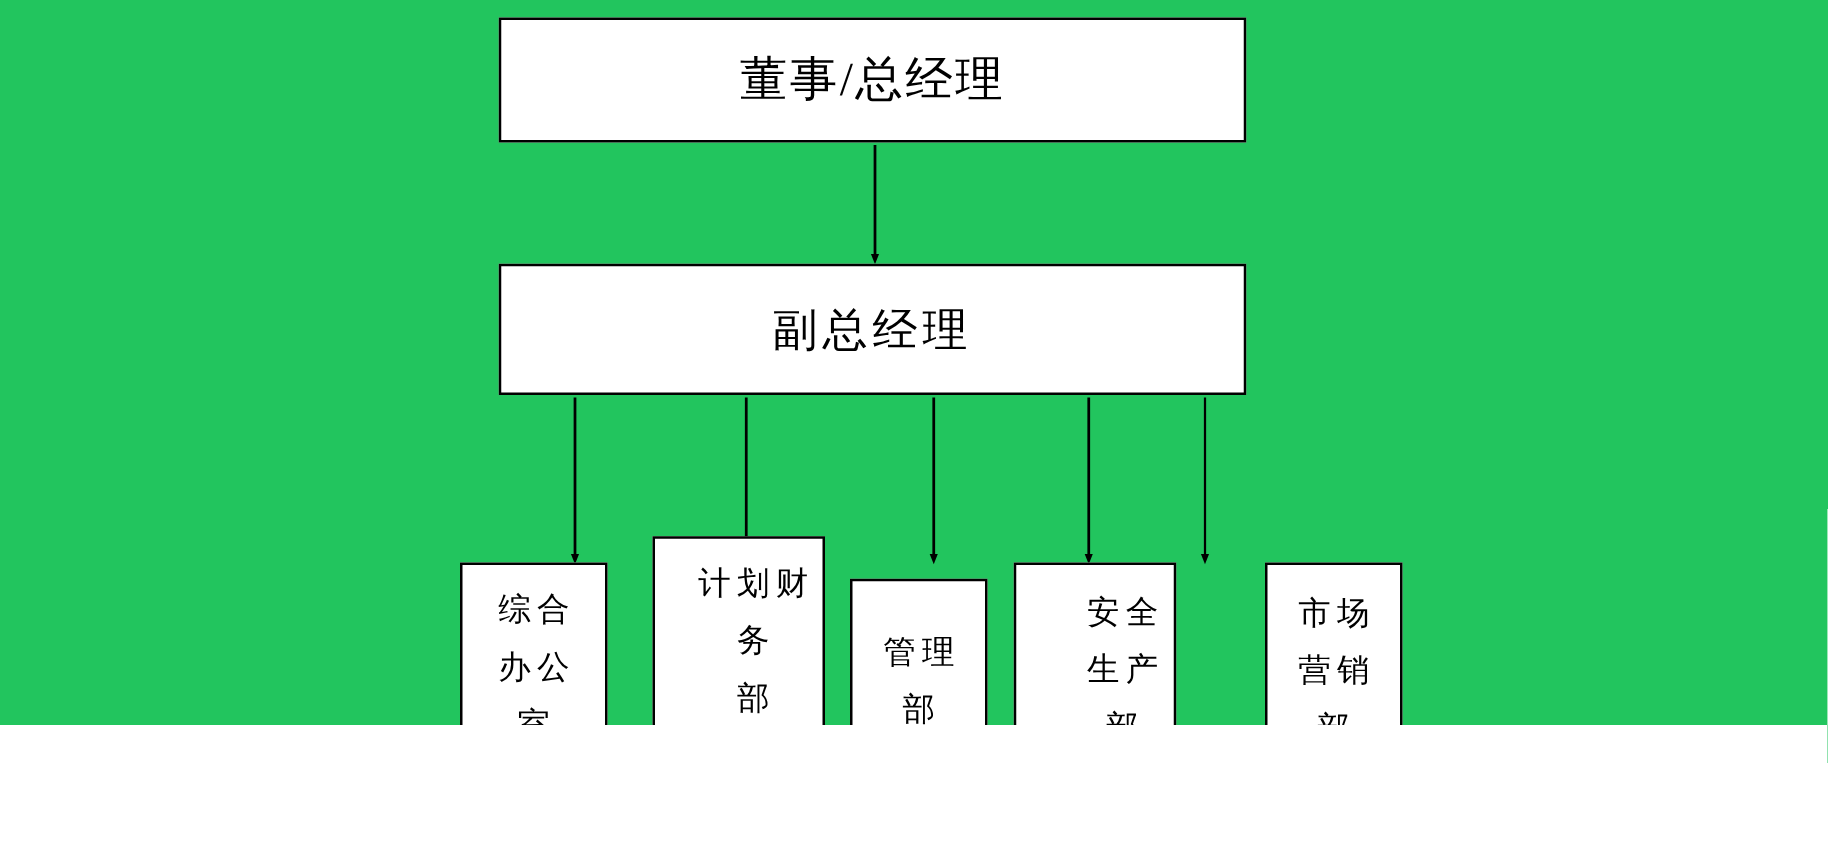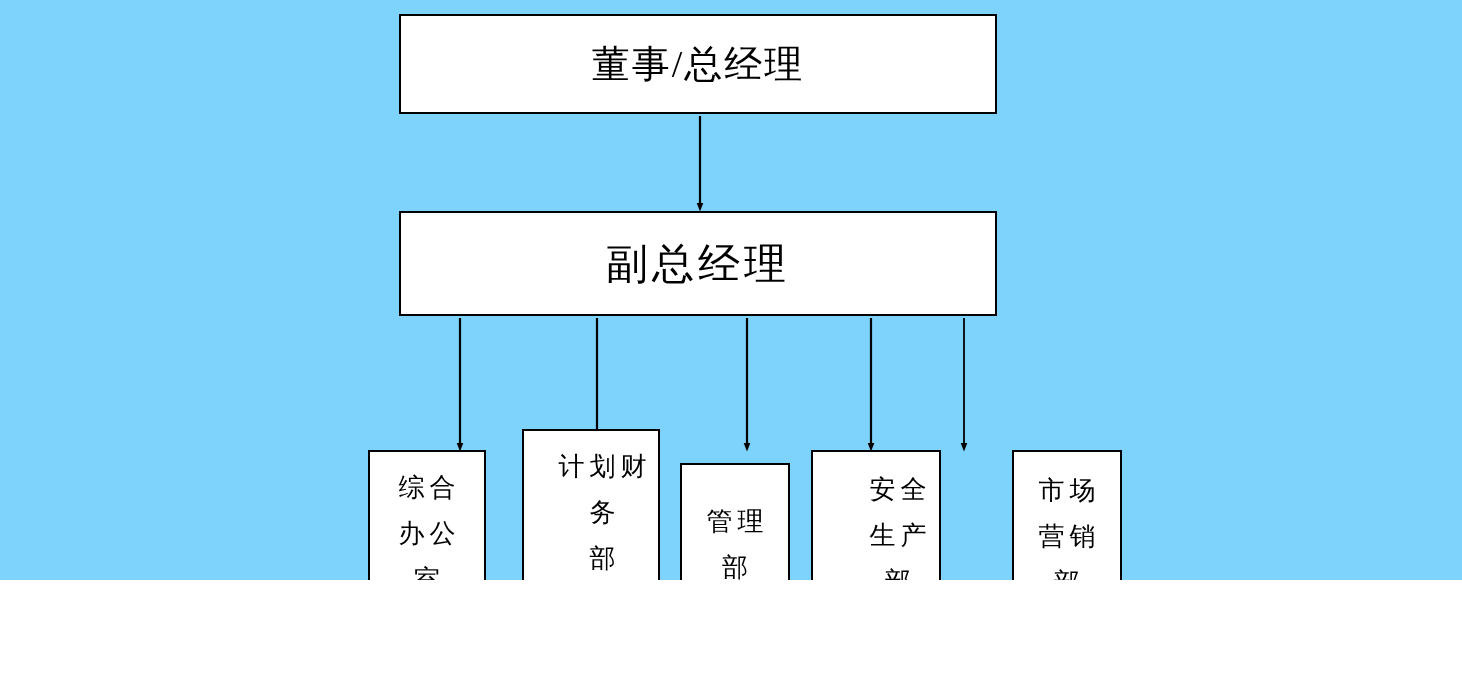--- a/index.html
+++ b/index.html
@@ -9,21 +9,21 @@
     background: #ffffff;
   }
   body {
     font-family: "Liberation Serif", "DejaVu Serif", serif;
     color: #000000;
   }
   #canvas {
     position: relative;
     width: 1462px;
     height: 580px;
-    background: #7dd3fc;
+    background: #22c55e;
     overflow: hidden;
   }
   .node {
     position: absolute;
     box-sizing: border-box;
     border: 2px solid #000000;
     background: #ffffff;
     display: flex;
     align-items: center;
     justify-content: center;
@@ -48,21 +48,21 @@
   }
 
   
   #node-deputy {
     left: 399px;
     top: 211px;
     width: 598px;
     height: 105px;
   }
   #node-deputy .node-label {
-    font-size: 42px;
+    font-size: 36px;
     line-height: 42px;
     letter-spacing: 4px;
   }
 
   
   .dept .node-label {
     font-size: 26px;
     line-height: 46px;
     letter-spacing: 5px;
     padding-left: 5px;

